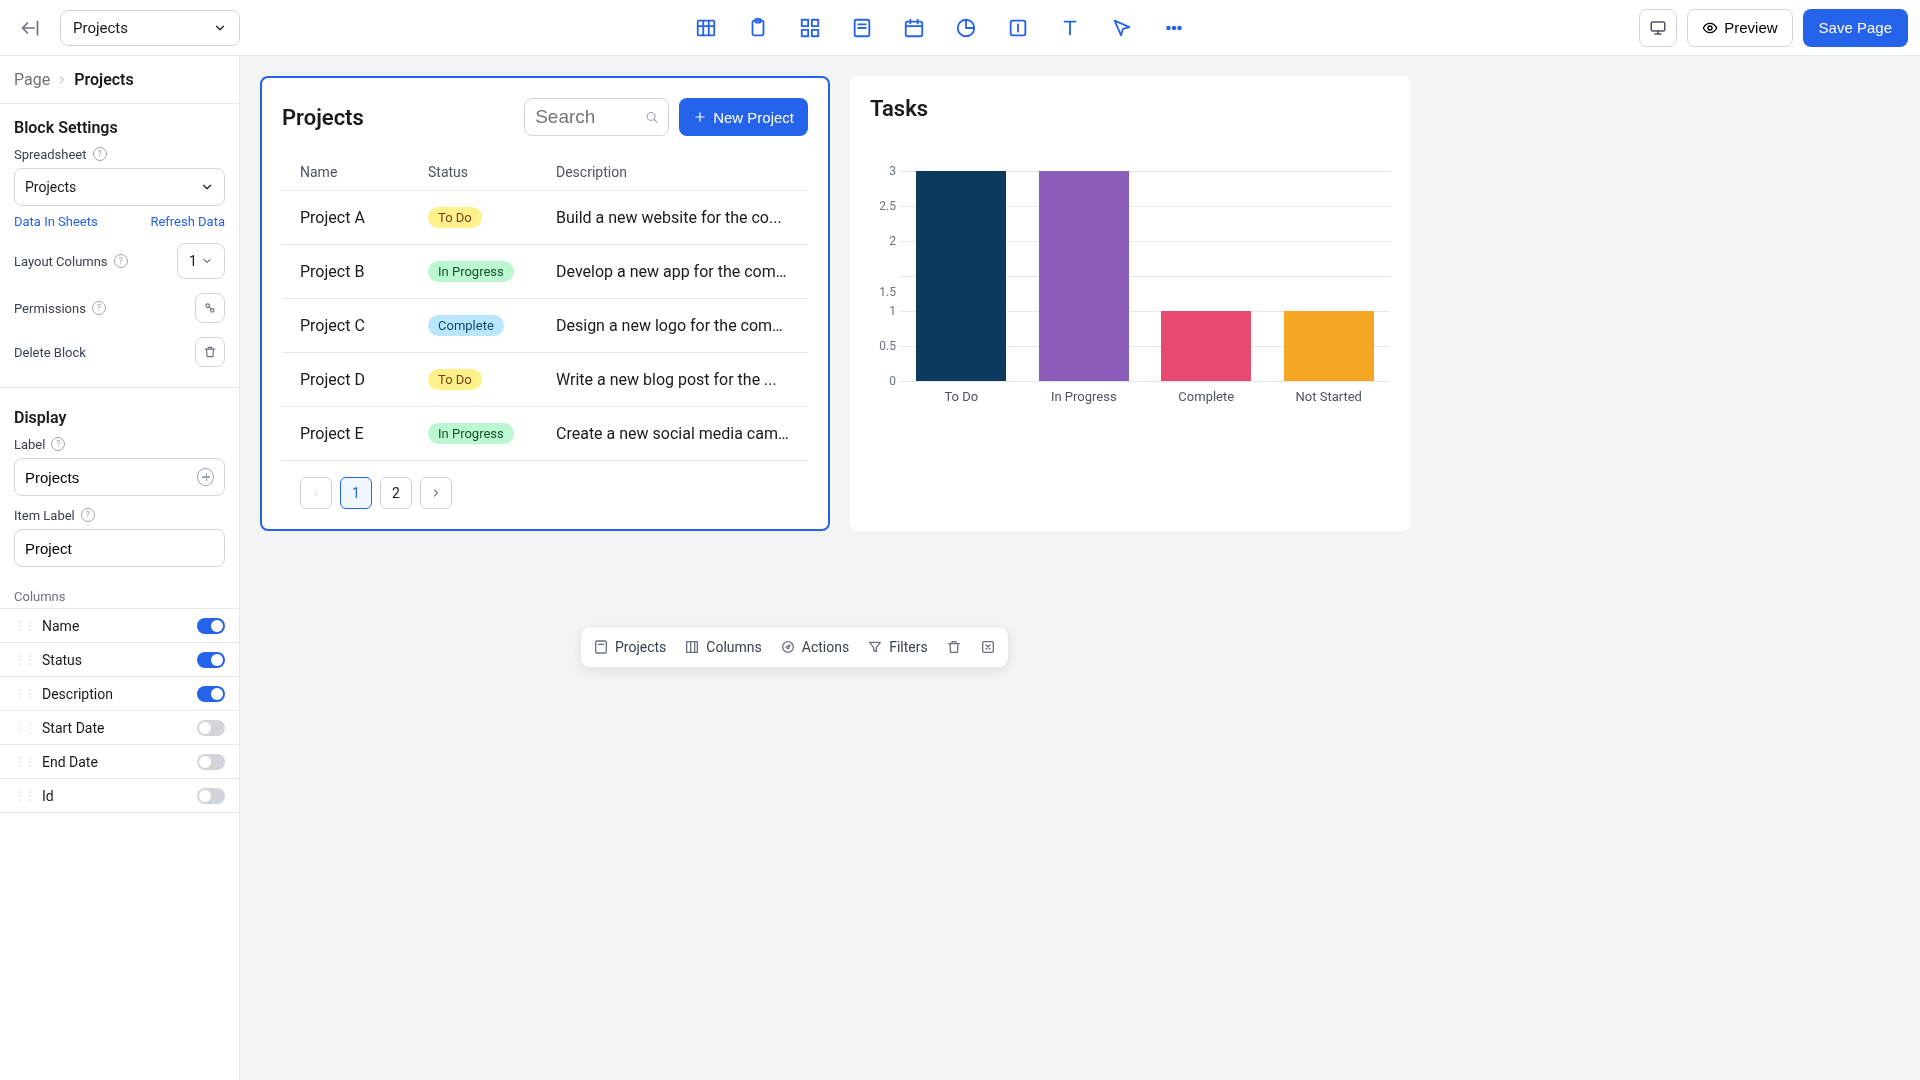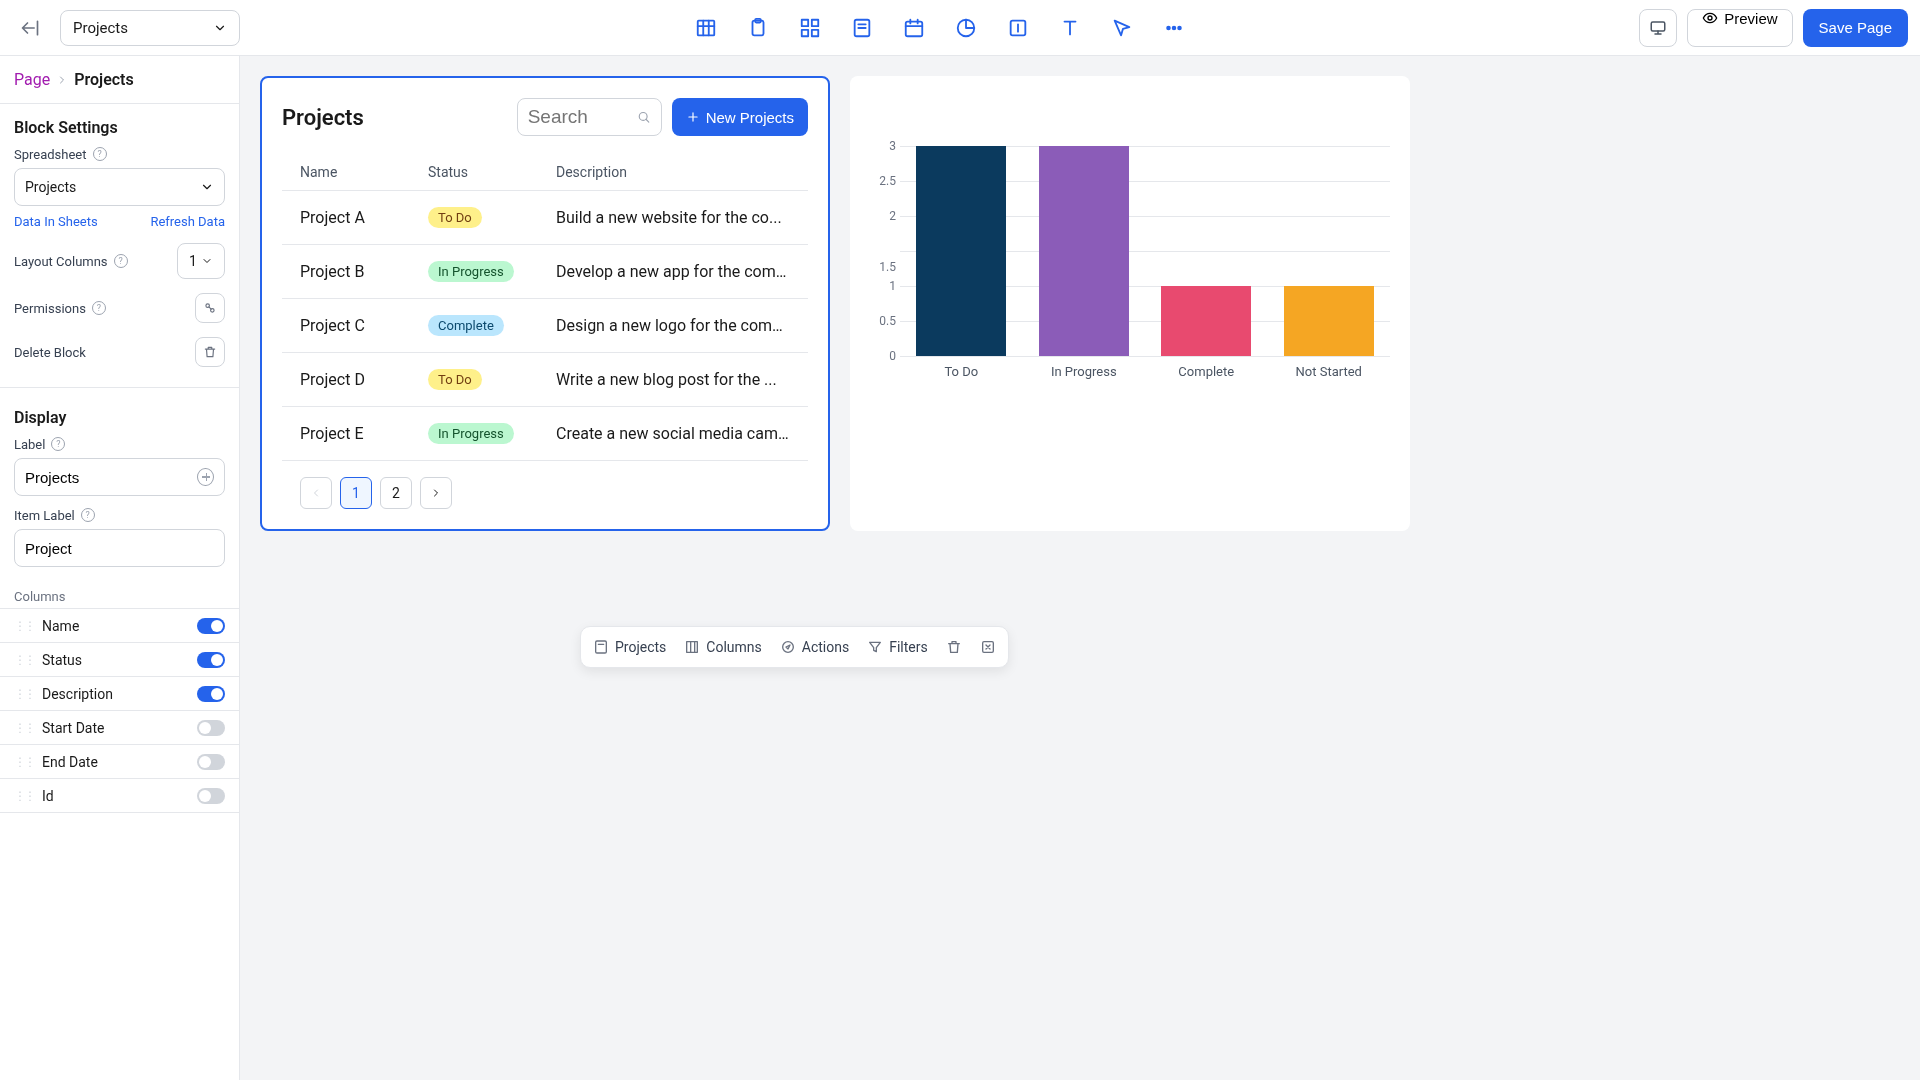--- a/index.html
+++ b/index.html
@@ -4,26 +4,26 @@
 <style>
 * { box-sizing: border-box; margin: 0; padding: 0; }
 body { font-family: -apple-system, BlinkMacSystemFont, "Segoe UI", Roboto, sans-serif; font-size: 14px; color: #1a1a1a; background: #fff; width: 1920px; height: 1080px; overflow: hidden; }
 .topbar { height: 56px; border-bottom: 1px solid #e5e7eb; display: flex; align-items: center; padding: 0 12px; gap: 12px; }
 .back-btn { width: 36px; height: 36px; display:flex; align-items:center; justify-content:center; cursor:pointer; color:#6b7280; }
 .project-select { width: 180px; height: 36px; border: 1px solid #d1d5db; border-radius: 8px; padding: 0 12px; display:flex; align-items:center; justify-content:space-between; cursor:pointer; font-size:15px; }
 .toolbar-center { flex:1; display:flex; justify-content:center; gap: 28px; }
 .toolbar-center .ticon { width: 24px; height: 24px; color: #2563eb; cursor:pointer; display:flex; align-items:center; justify-content:center; }
 .topbar-right { display:flex; align-items:center; gap:10px; }
 .icon-btn { width:38px; height:38px; border:1px solid #d1d5db; border-radius:8px; display:flex; align-items:center; justify-content:center; cursor:pointer; color:#4b5563; }
-.btn-outline { height:38px; padding:0 14px; border:1px solid #d1d5db; border-radius:8px; background:#fff; display:flex; align-items:flex-start; gap:6px; cursor:pointer; font-size:15px; }
+.btn-outline { height:38px; padding:0 14px; border:1px solid #d1d5db; border-radius:8px; background:#fff; display:flex; align-items:center; gap:6px; cursor:pointer; font-size:15px; }
 .btn-primary { height:38px; padding:0 16px; background:#2563eb; color:#fff; border:none; border-radius:8px; font-size:15px; cursor:pointer; }
 .layout { display:flex; height: calc(100% - 56px); }
 .sidebar { width: 240px; border-right:1px solid #e5e7eb; overflow-y:auto; }
 .breadcrumb { padding: 14px 14px; border-bottom:1px solid #e5e7eb; display:flex; align-items:center; gap:6px; font-size:16px; }
-.breadcrumb .dim { color:#a21caf; }
+.breadcrumb .dim { color:#737373; }
 .breadcrumb .cur { font-weight:600; }
 .panel-section { padding: 14px; }
 .panel-title { font-weight:600; font-size:16px; margin-bottom:10px; }
 .field-label { font-size:13px; color:#374151; display:flex; align-items:flex-start; gap:6px; margin-bottom:6px; }
 .help-icon { width:14px; height:14px; border:1px solid #9ca3af; border-radius:50%; font-size:9px; display:inline-flex; align-items:center; justify-content:center; color:#9ca3af; }
 .select-box { width:100%; height:38px; border:1px solid #d1d5db; border-radius:8px; padding:0 10px; display:flex; align-items:center; justify-content:space-between; cursor:pointer; }
 .link-row { display:flex; justify-content:space-between; margin-top:8px; font-size:13px; }
 .link-row a { color:#2563eb; text-decoration:none; cursor:pointer; }
 .row-between { display:flex; align-items:center; justify-content:space-between; margin-top:14px; }
 .small-select { width:48px; height:36px; border:1px solid #d1d5db; border-radius:8px; display:flex; align-items:center; justify-content:center; gap:4px; cursor:pointer; }
@@ -336,21 +336,21 @@
               <input placeholder="Search" style="">
               <svg width="16" height="16" viewBox="0 0 24 24">
                   <circle cx="11" cy="11" r="7"></circle>
                   <path d="M21 21l-5-5"></path>
                 </svg>
             </div>
             <button class="btn-new">
               <svg width="14" height="14" viewBox="0 0 24 24" style="stroke:#fff">
                   <path d="M12 5v14M5 12h14"></path>
                 </svg>
-              <span>New Projects</span>
+              <span>New Project</span>
             </button>
           </div>
         </div>
         <div class="table">
           <div class="thead">
             <div class="col-name">Name</div>
             <div class="col-status">Status</div>
             <div class="col-desc">Description</div>
           </div>
           <div id="table-body">
@@ -391,20 +391,21 @@
           <div class="page-btn">2</div>
           <div class="page-btn">
               <svg width="12" height="12" viewBox="0 0 24 24">
                 <path d="M9 6l6 6-6 6"></path>
               </svg>
             </div>
         </div>
       </div>
 
       <div class="card card-tasks">
+        <div class="card-title">Tasks</div>
         <div class="chart-area">
           <div id="y-axis" class="y-axis">
               <div class="y-tick" style="top: 210px;">0</div>
               <div class="y-tick" style="top: 175px;">0.5</div>
               <div class="y-tick" style="top: 140px;">1</div>
               <div class="y-tick" style="top: 121px;">1.5</div>
               <div class="y-tick" style="top: 70px;">2</div>
               <div class="y-tick" style="top: 35px;">2.5</div>
               <div class="y-tick" style="top: 0px;">3</div>
             </div>

